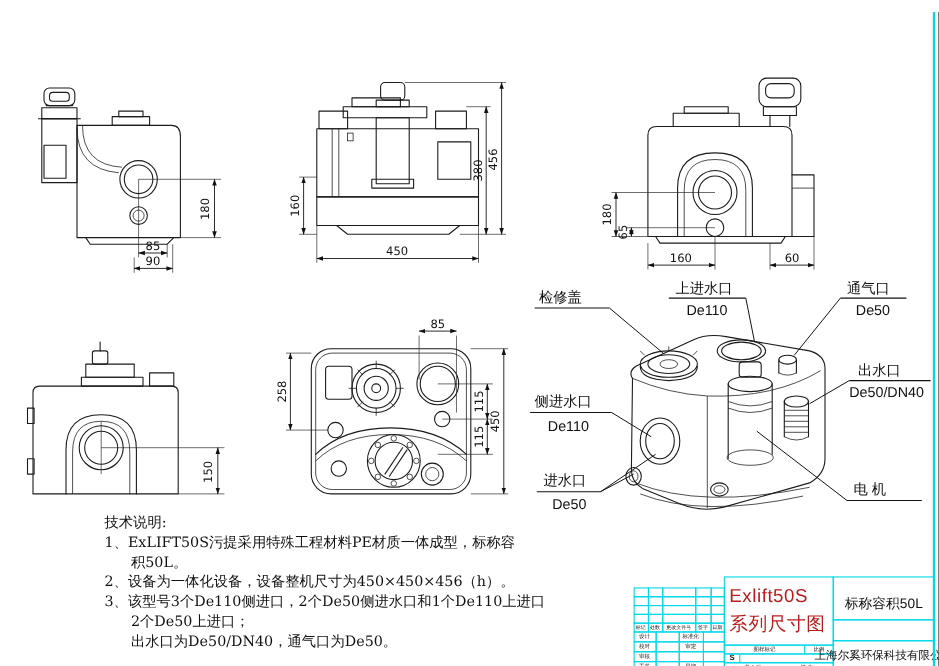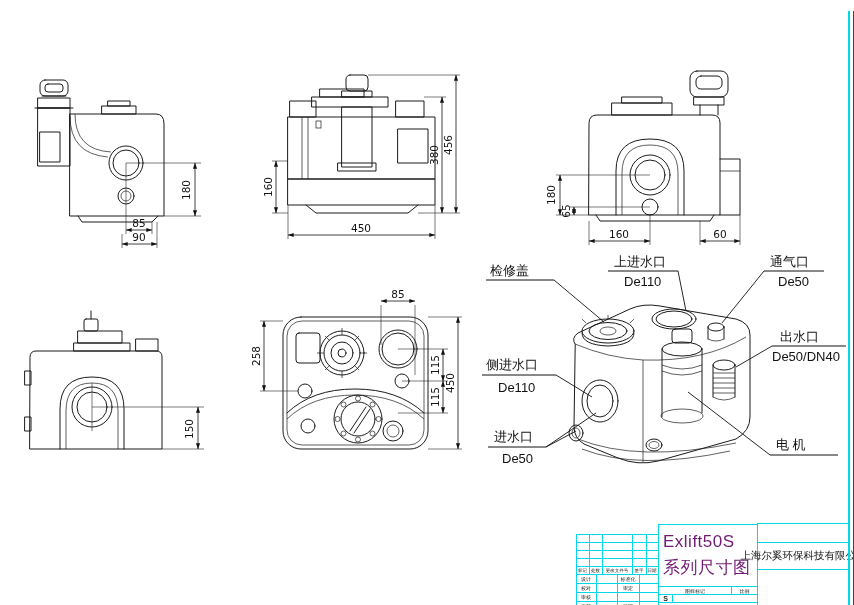--- a/index.html
+++ b/index.html
@@ -29,21 +29,21 @@
   .titleblock *{box-sizing:border-box;}
   .tb-colA{width:82px;padding-top:10px;}
   .tb-rev{display:grid;grid-template-columns:13px 13px 30px 14px 12px;grid-auto-rows:8px;height:40px;}
   .tb-rev div{border:1px solid #00d8e8;margin:-0.5px;font-size:4.5px;line-height:8px;text-align:center;
               overflow:hidden;white-space:nowrap;color:#222;}
   .tb-roles{display:grid;grid-template-columns:20px 21px 22px 19px;grid-auto-rows:9.25px;height:37px;}
   .tb-roles div{border:1px solid #00d8e8;margin:-0.5px;font-size:5px;line-height:9px;text-align:center;
               overflow:hidden;white-space:nowrap;color:#222;}
   .tb-colB{width:100px;display:flex;flex-direction:column;}
   .tb-title{height:72px;border:1px solid #00d8e8;padding:4px 2px 0 4px;
-            font-size:17px;line-height:26px;color:#701a75;letter-spacing:.5px;white-space:nowrap;}
+            font-size:17px;line-height:26px;color:#b91c1c;letter-spacing:.5px;white-space:nowrap;}
   .tb-markrow,.tb-srow,.tb-sheetrow{display:flex;height:9px;font-size:5px;line-height:8px;color:#222;}
   .tb-markrow{border:1px solid #00d8e8;margin-top:-1px;}
   .tb-markrow .mk{flex:1;text-align:center;}
   .tb-markrow .sc{width:26px;border-left:1px solid #00d8e8;text-align:center;}
   .tb-srow{border:1px solid #00d8e8;margin-top:-1px;}
   .tb-srow .s1{width:14px;border-right:1px solid #00d8e8;text-align:center;font-size:7px;font-weight:bold;line-height:8px;}
   .tb-srow .s2{flex:1;}
   .tb-sheetrow{border:1px solid #00d8e8;margin-top:-1px;justify-content:space-around;align-items:center;}
   .tb-colC{width:92px;display:flex;flex-direction:column;}
   .tb-capwrap{height:40px;border:1px solid #00d8e8;margin-left:-1px;padding-top:10px;display:flex;align-items:center;justify-content:center;}
@@ -349,20 +349,29 @@
       <text class="lbl" x="24" y="214">De50</text>
       <line class="ldr" x1="68" y1="198" x2="98" y2="182"></line>
       <line class="ldr" x1="68" y1="198" x2="118" y2="164"></line>
 
       <text class="lbl" x="298" y="200">电  机</text>
       <line class="ul" x1="292" y1="206" x2="360" y2="206"></line>
       <line class="ldr" x1="292" y1="206" x2="210" y2="143"></line>
     </g>
   </svg>
 
+  <div class="notes">
+    <div>技术说明:</div>
+    <div>1、ExLIFT50S污提采用特殊工程材料PE材质一体成型，标称容</div>
+    <div class="ind">积50L。</div>
+    <div>2、设备为一体化设备，设备整机尺寸为450×450×456（h）。</div>
+    <div>3、该型号3个De110侧进口，2个De50侧进水口和1个De110上进口</div>
+    <div class="ind">2个De50上进口；</div>
+    <div class="ind">出水口为De50/DN40，通气口为De50。</div>
+  </div>
 
   <div class="titleblock">
     <div class="tb-colA">
       <div class="tb-rev">
         <div></div>
           <div></div>
           <div></div>
           <div></div>
           <div></div>
         <div></div>
@@ -417,20 +426,23 @@
       <div class="tb-srow">
         <span class="s1">S</span>
         <span class="s2"></span>
       </div>
       <div class="tb-sheetrow">
         <span>共 1 张</span>
         <span>第  张</span>
       </div>
     </div>
     <div class="tb-colC">
+      <div class="tb-capwrap">
+        <div class="tb-cap">标称容积50L</div>
+      </div>
       <div class="tb-empty"></div>
       <div class="tb-company">上海尔奚环保科技有限公司</div>
     </div>
   </div>
 
   <div class="frame-right"></div>
   <div class="frame-bottom"></div>
   <div class="edge-right"></div>
 </div>
 

